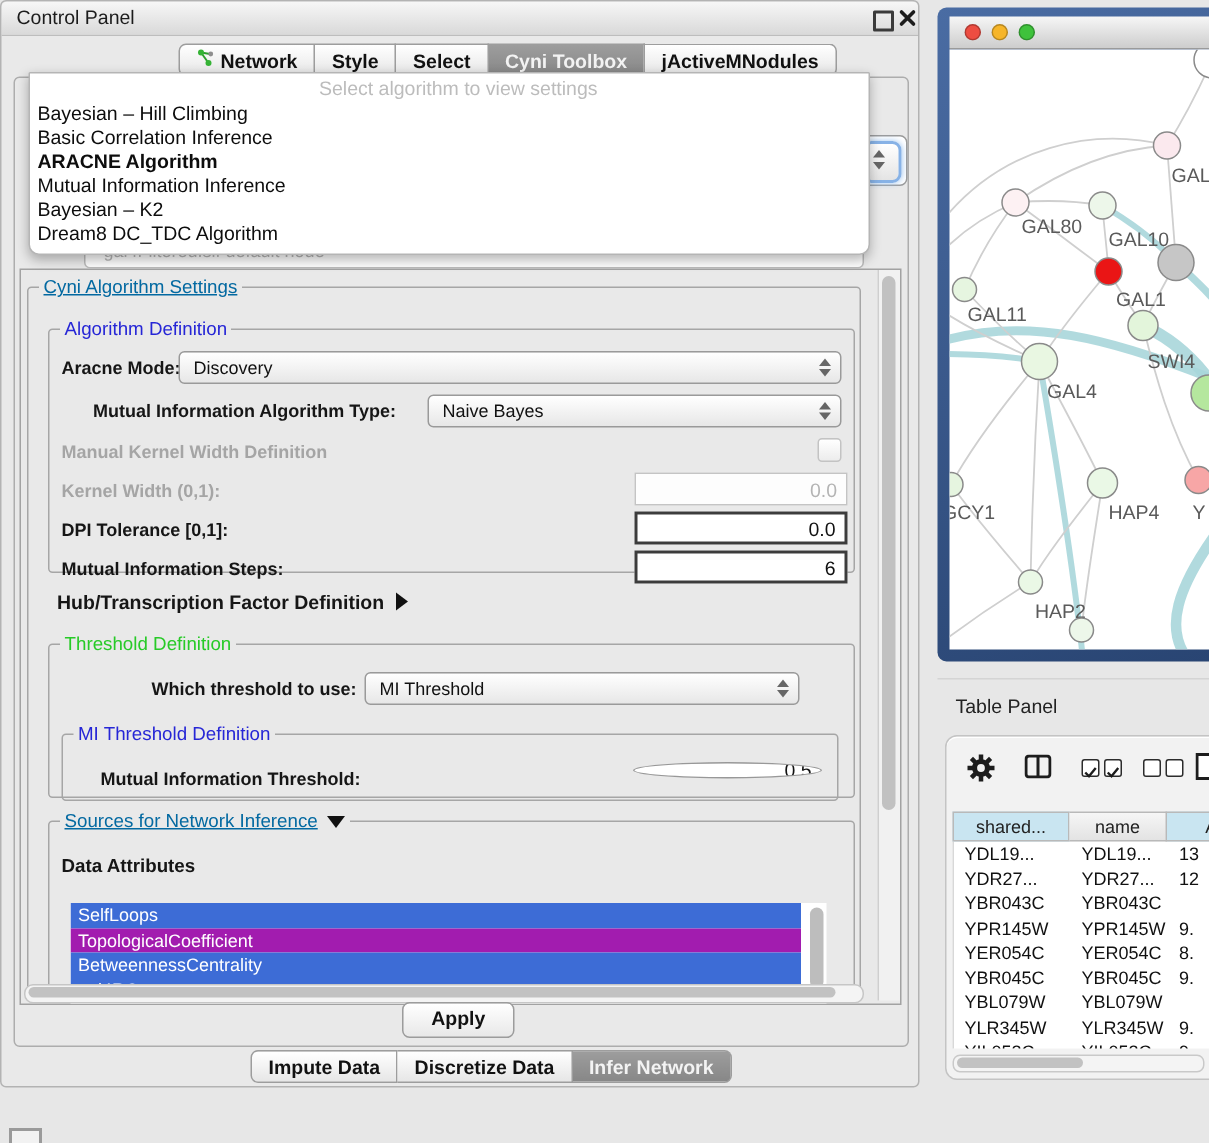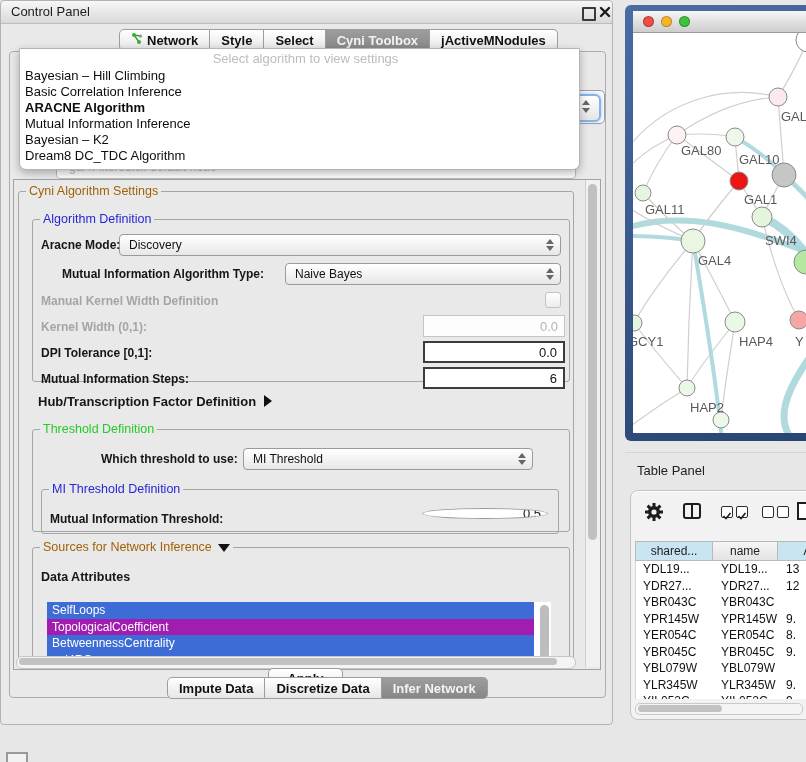--- a/index.html
+++ b/index.html
@@ -45,21 +45,21 @@
                      border-radius:6px;box-shadow:0 0 4px #9cc3ee;background:linear-gradient(#fff,#e4e4e4);}
 
   
   .content-box{left:8px;top:50px;width:595px;height:645px;border:1px solid #adadad;border-radius:4px;}
 
   
   .settings{left:12px;top:178px;width:586px;height:489px;border:1px solid #a2a2a2;
             background:#e9e9e9;overflow:hidden;}
   fieldset{position:absolute;border:1px solid #a6a6a6;border-radius:3px;margin:0;padding:0;}
   legend{margin-left:7px;padding:0 3px;font-size:12.5px;background:#e9e9e9;font-weight:normal;}
-  .lg-black{color:#a16207;} .lg-blue{color:#2626d6;} .lg-green{color:#27ca27;}
+  .lg-black{color:#0369a1;text-decoration:underline;} .lg-blue{color:#2626d6;} .lg-green{color:#27ca27;}
   .flabel{position:absolute;font-size:12px;font-weight:bold;color:#161616;white-space:nowrap;}
   .flabel.dis{color:#a5a5a5;}
   .combo{position:absolute;display:flex;align-items:center;height:22px;box-sizing:border-box;
          border:1px solid #9a9a9a;border-radius:4px;background:linear-gradient(#ffffff,#e7e7e7);
          font-size:12px;color:#111;padding-left:9px;}
   .combo .sp{margin-left:auto;width:16px;display:flex;flex-direction:column;align-items:center;gap:2px;padding-right:2px;}
   .tri-up{width:0;height:0;border-left:4px solid transparent;border-right:4px solid transparent;border-bottom:5px solid #666;}
   .tri-dn{width:0;height:0;border-left:4px solid transparent;border-right:4px solid transparent;border-top:5px solid #666;}
   .tri-right{display:inline-block;width:0;height:0;border-top:6px solid transparent;border-bottom:6px solid transparent;border-left:8px solid #111;margin-left:8px;vertical-align:-1px;}
   .tri-dn-big{display:inline-block;width:0;height:0;border-left:6px solid transparent;border-right:6px solid transparent;border-top:8px solid #111;margin-left:6px;vertical-align:-1px;}
@@ -218,21 +218,21 @@
       <div class="flabel" style="left:68px;top:16px;">Which threshold to use:</div>
       <div class="combo" style="left:210px;top:12px;width:290px;">
         <span>MI Threshold</span>
         <span class="sp">
             <span class="tri-up"></span>
             <span class="tri-dn"></span>
           </span>
       </div>
       <fieldset style="left:8px;top:46px;width:516px;height:50px;">
         <legend class="lg-blue">MI Threshold Definition</legend>
-        <div class="flabel" style="left:8px;top:16px;">Mutual Information Threshold:</div>
+        <div class="flabel" style="left:25px;top:16px;">Mutual Information Threshold:</div>
         <input class="tfield light" style="left: 380px; top: 12px; width: 126px;" readonly="" value="0.5">
       </fieldset>
     </fieldset>
 
     <fieldset style="left:18px;top:360px;width:536px;height:118px;">
       <legend class="lg-black">
         <span>Sources for Network Inference</span><span class="tri-dn-big"></span>
       </legend>
       <div class="flabel" style="left:8px;top:16px;font-size:12.5px;">Data Attributes</div>
       <div class="attr-list" style="left:14px;top:48px;width:504px;height:70px;" id="attr-list">
@@ -246,21 +246,21 @@
 
     <div class="hscroll" style="left:2px;top:476px;width:558px;height:11px;">
       <div class="hthumb" style="width:538px;"></div>
     </div>
     <div class="vscroll" style="left:571px;top:0;width:14px;height:487px;">
       <div class="vthumb" style="top:4px;height:356px;"></div>
     </div>
   </div>
 
   <div class="abs apply-btn">Apply</div>
-  <div class="abs tabbar" id="tabs-bottom" style="left:136px;top:676px;">
+  <div class="abs tabbar" id="tabs-bottom" style="left:136px;top:699px;">
       <div class="tab">
         <span>Impute Data</span>
       </div>
       <div class="tab">
         <span>Discretize Data</span>
       </div>
       <div class="tab sel">
         <span>Infer Network</span>
       </div>
     </div>

